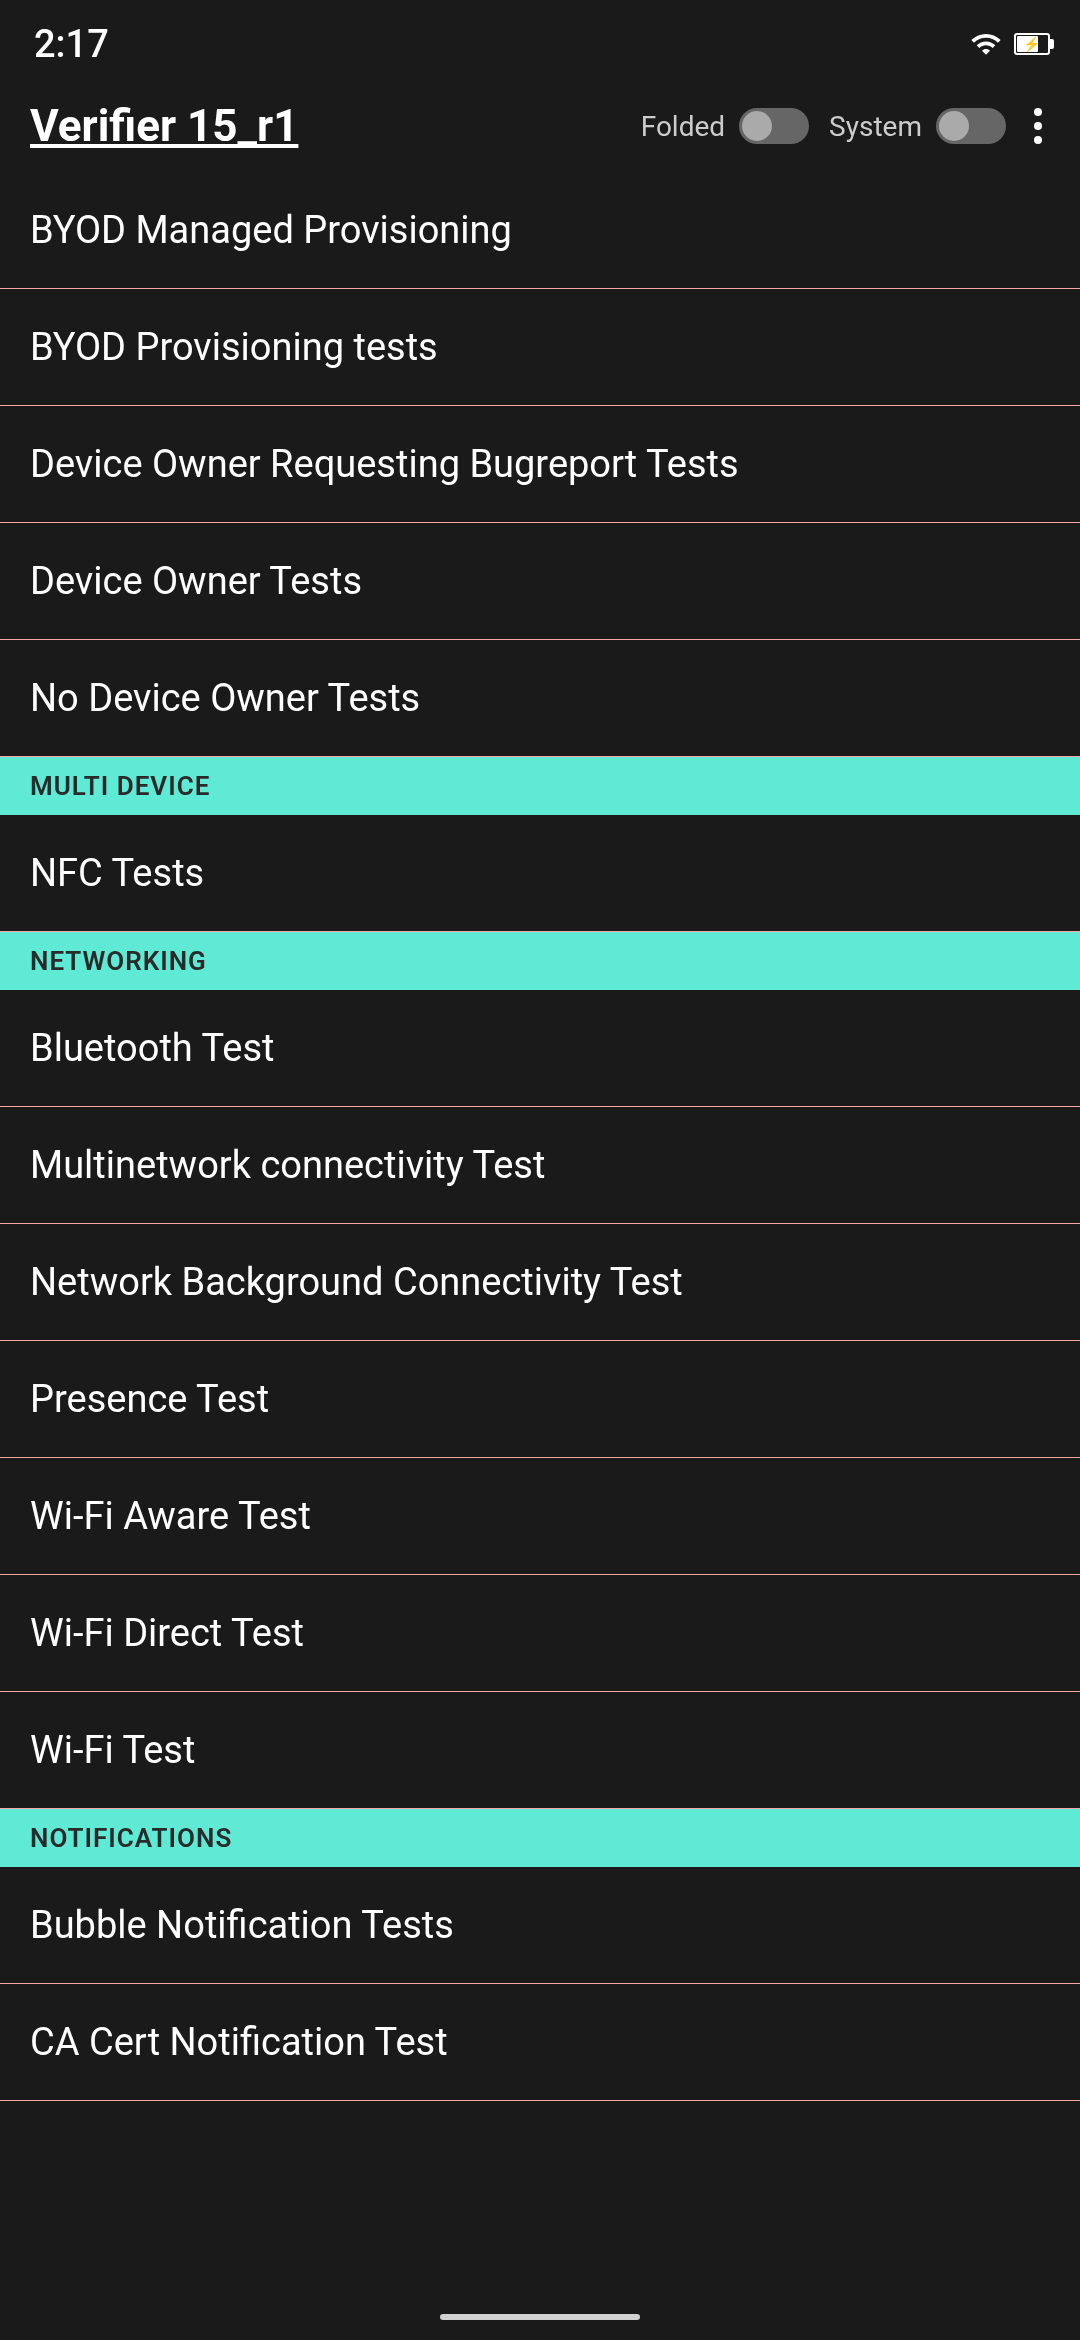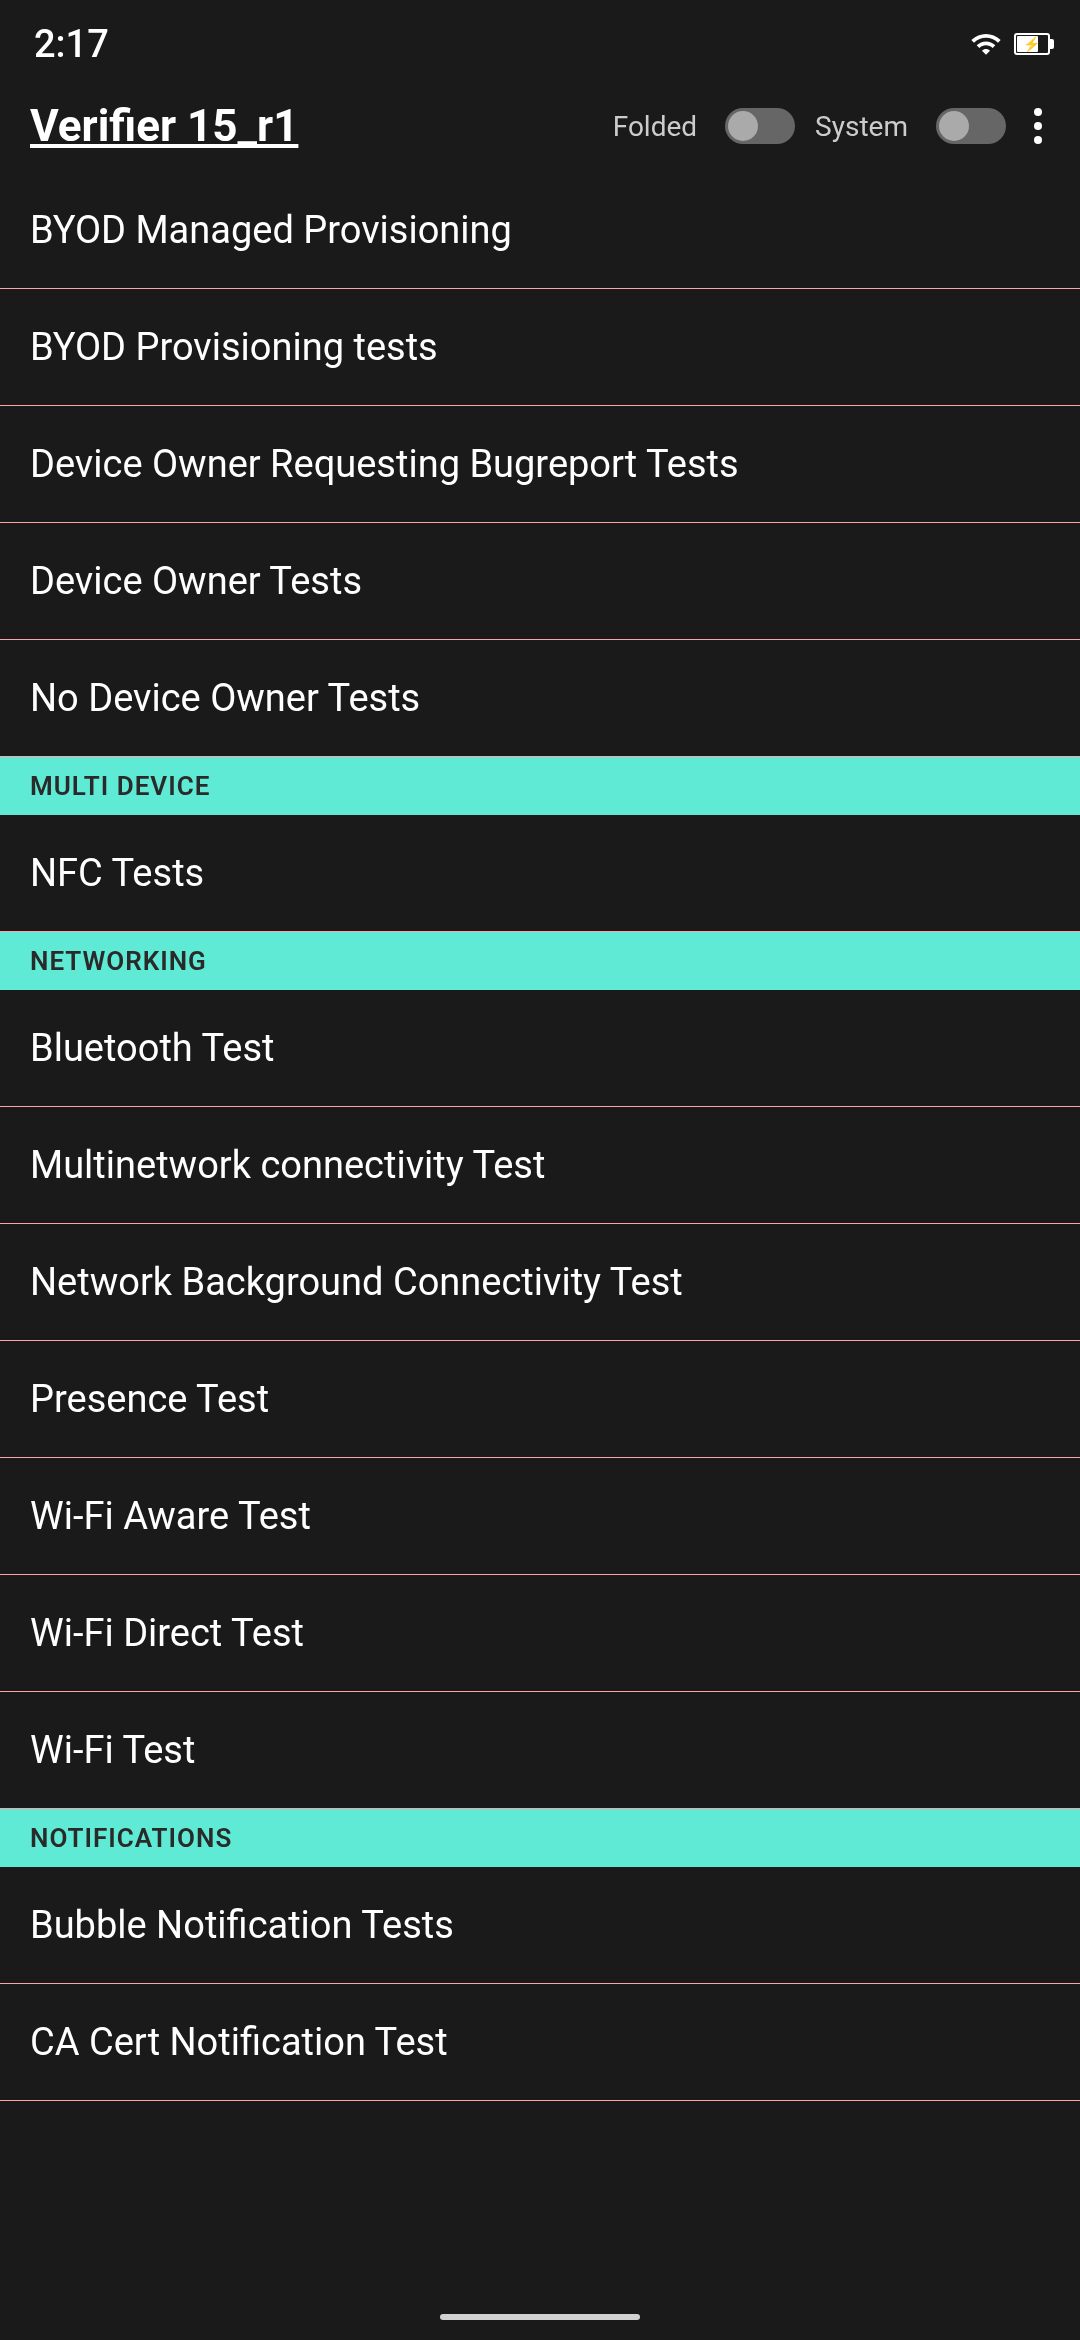--- a/index.html
+++ b/index.html
@@ -91,21 +91,21 @@
       font-size: 44px;
       font-weight: 700;
       color: #ffffff;
       flex: 1;
       text-decoration: underline;
     }
 
     .toggle-group {
       display: flex;
       align-items: center;
-      gap: 28px;
+      gap: 14px;
     }
 
     .toggle-label {
       font-size: 28px;
       color: #cccccc;
     }
 
     .toggle-switch {
       width: 70px;
       height: 36px;

